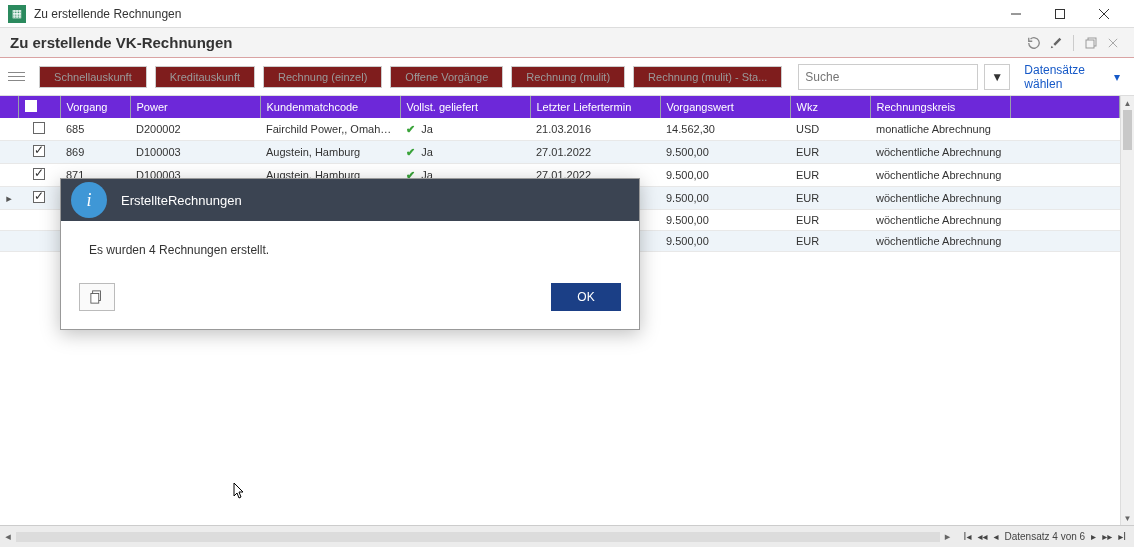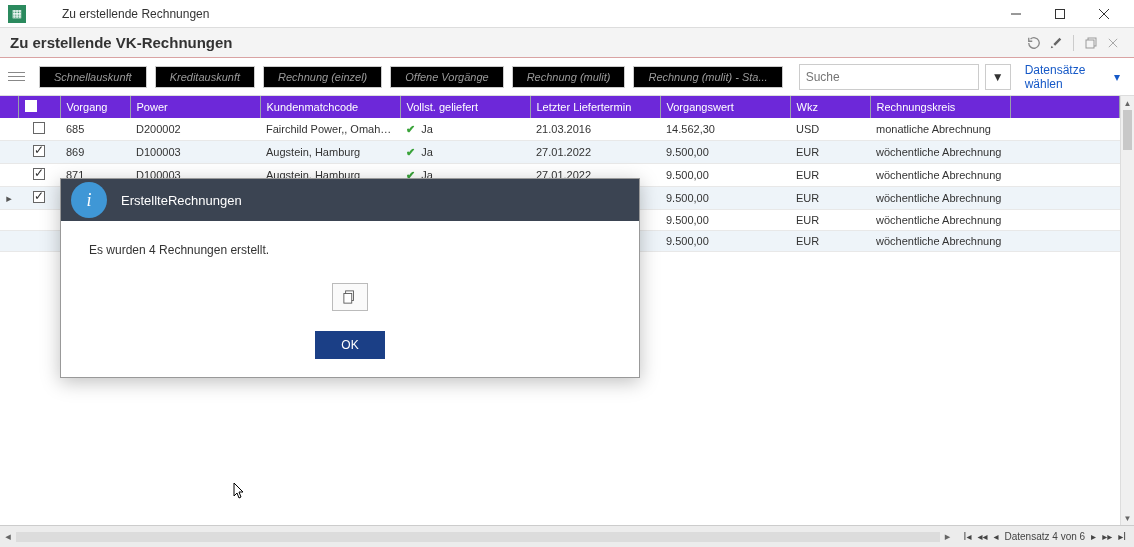--- a/index.html
+++ b/index.html
@@ -1,36 +1,36 @@
 <!DOCTYPE html>
 <html><head>
 <meta charset="utf-8">
 <style>
 * { box-sizing: border-box; margin: 0; padding: 0; font-family: "Segoe UI", Tahoma, sans-serif; }
 body { width: 1134px; height: 547px; background: #fff; font-size: 12px; color: #333; position: relative; overflow: hidden; }
 
 
 .window-title { height: 28px; display: flex; align-items: center; padding: 0 8px; background: #fff; border-bottom: 1px solid #ddd; }
 .window-title .app-icon { width: 18px; height: 18px; background: #2b8a5e; margin-right: 8px; display:flex; align-items:center; justify-content:center; color:#fff; font-size:11px;}
-.window-title .title { flex: 1; font-size: 12px; color: #333; margin-left: 28px; }
+.window-title .title { flex: 1; font-size: 12px; color: #333; }
 .win-btns { display: flex; gap: 0; }
 .win-btn { width: 44px; height: 28px; display:flex; align-items:center; justify-content:center; color:#333; }
 .win-btn svg { width:12px; height:12px; }
 
 
 .page-header { height: 30px; background:#f4f4f4; border-bottom:1px solid #d9a3a3; display:flex; align-items:center; padding:0 10px; }
 .page-header h1 { font-size: 15px; font-weight:700; color:#333; flex:1; }
 .page-header .hdr-icon { width:22px; height:22px; display:flex; align-items:center; justify-content:center; color:#6b6b6b; }
 .page-header .sep { width:1px; height:16px; background:#ccc; margin:0 6px; }
 
 
 .toolbar { height: 38px; display:flex; align-items:center; padding:4px 8px; gap:8px; border-bottom:1px solid #ddd; }
 .hamburger { width:20px; height:20px; display:flex; flex-direction:column; justify-content:center; gap:3px; margin-right:6px;}
 .hamburger span { display:block; height:1px; background:#888; }
-.tbtn { height:22px; padding:0 14px; border:1px solid #ccc; background:#000000; color:#9a9a9a; font-size:11px; display:flex; align-items:center; justify-content:center; white-space:nowrap;font-style:italic; }
+.tbtn { height:22px; padding:0 14px; border:1px solid #ccc; background:#7f1d1d; color:#9a9a9a; font-size:11px; display:flex; align-items:center; justify-content:center; white-space:nowrap; }
 .toolbar .spacer { flex:1; }
 .search-wrap { display:flex; align-items:center; gap:6px; }
 .search { width:180px; height:26px; border:1px solid #ccc; padding:0 6px; font-size:12px; }
 .search-dd { width:26px; height:26px; border:1px solid #ccc; display:flex; align-items:center; justify-content:center; }
 .select-link { color:#1659c7; font-size:12px; display:flex; align-items:center; gap:4px; padding:0 6px; }
 
 
 .grid-wrap { position:relative; height: calc(100% - 28px - 30px - 38px - 22px); overflow:hidden; }
 table.grid { border-collapse: collapse; width: calc(100% - 14px); table-layout: fixed; }
 table.grid th { background:#6d28d9; color:#fff; font-weight:400; text-align:left; padding:4px 6px; border-right:1px solid #97a0aa; font-size:11px; height:22px; }
@@ -57,21 +57,21 @@
 .statusbar .nav-btns{display:flex;align-items:center;gap:2px;padding:0 6px;}
 .statusbar .nav-btns span{font-size:10px;color:#444;padding:0 2px;}
 
 
 .modal { position:absolute; left:60px; top:178px; width:580px; background:#fff; border:1px solid #999; box-shadow:0 4px 18px rgba(0,0,0,.25); }
 .modal-head { background:#3b4452; height:42px; display:flex; align-items:center; padding:0 14px; gap:14px; color:#fff; }
 .modal-head .info-ic { width:36px; height:36px; border-radius:50%; background:#3f97d6; display:flex; align-items:center; justify-content:center; margin-left:-4px; }
 .modal-head .info-ic span { font-family: Georgia, serif; font-style: italic; font-size:18px; }
 .modal-head .t { font-size:13px; font-weight:400; }
 .modal-body { padding:22px 28px 16px; font-size:12px; color:#333; }
-.modal-foot { display:flex; align-items:center; padding:10px 18px 18px; gap:10px;flex-direction:column; }
+.modal-foot { display:flex; align-items:center; padding:10px 18px 18px; gap:10px; }
 .modal-foot .copy-btn { width:36px; height:28px; border:1px solid #bbb; background:#fafafa; display:flex; align-items:center; justify-content:center; }
 .modal-foot .spacer{flex:1;}
 .modal-foot .ok { width:70px; height:28px; background:#1b3f86; color:#fff; border:none; font-size:12px; }
 
 .cursor{position:absolute;left:228px;top:482px;color:#000;}
 </style>
 </head>
 <body>
 
 <div class="window-title">

